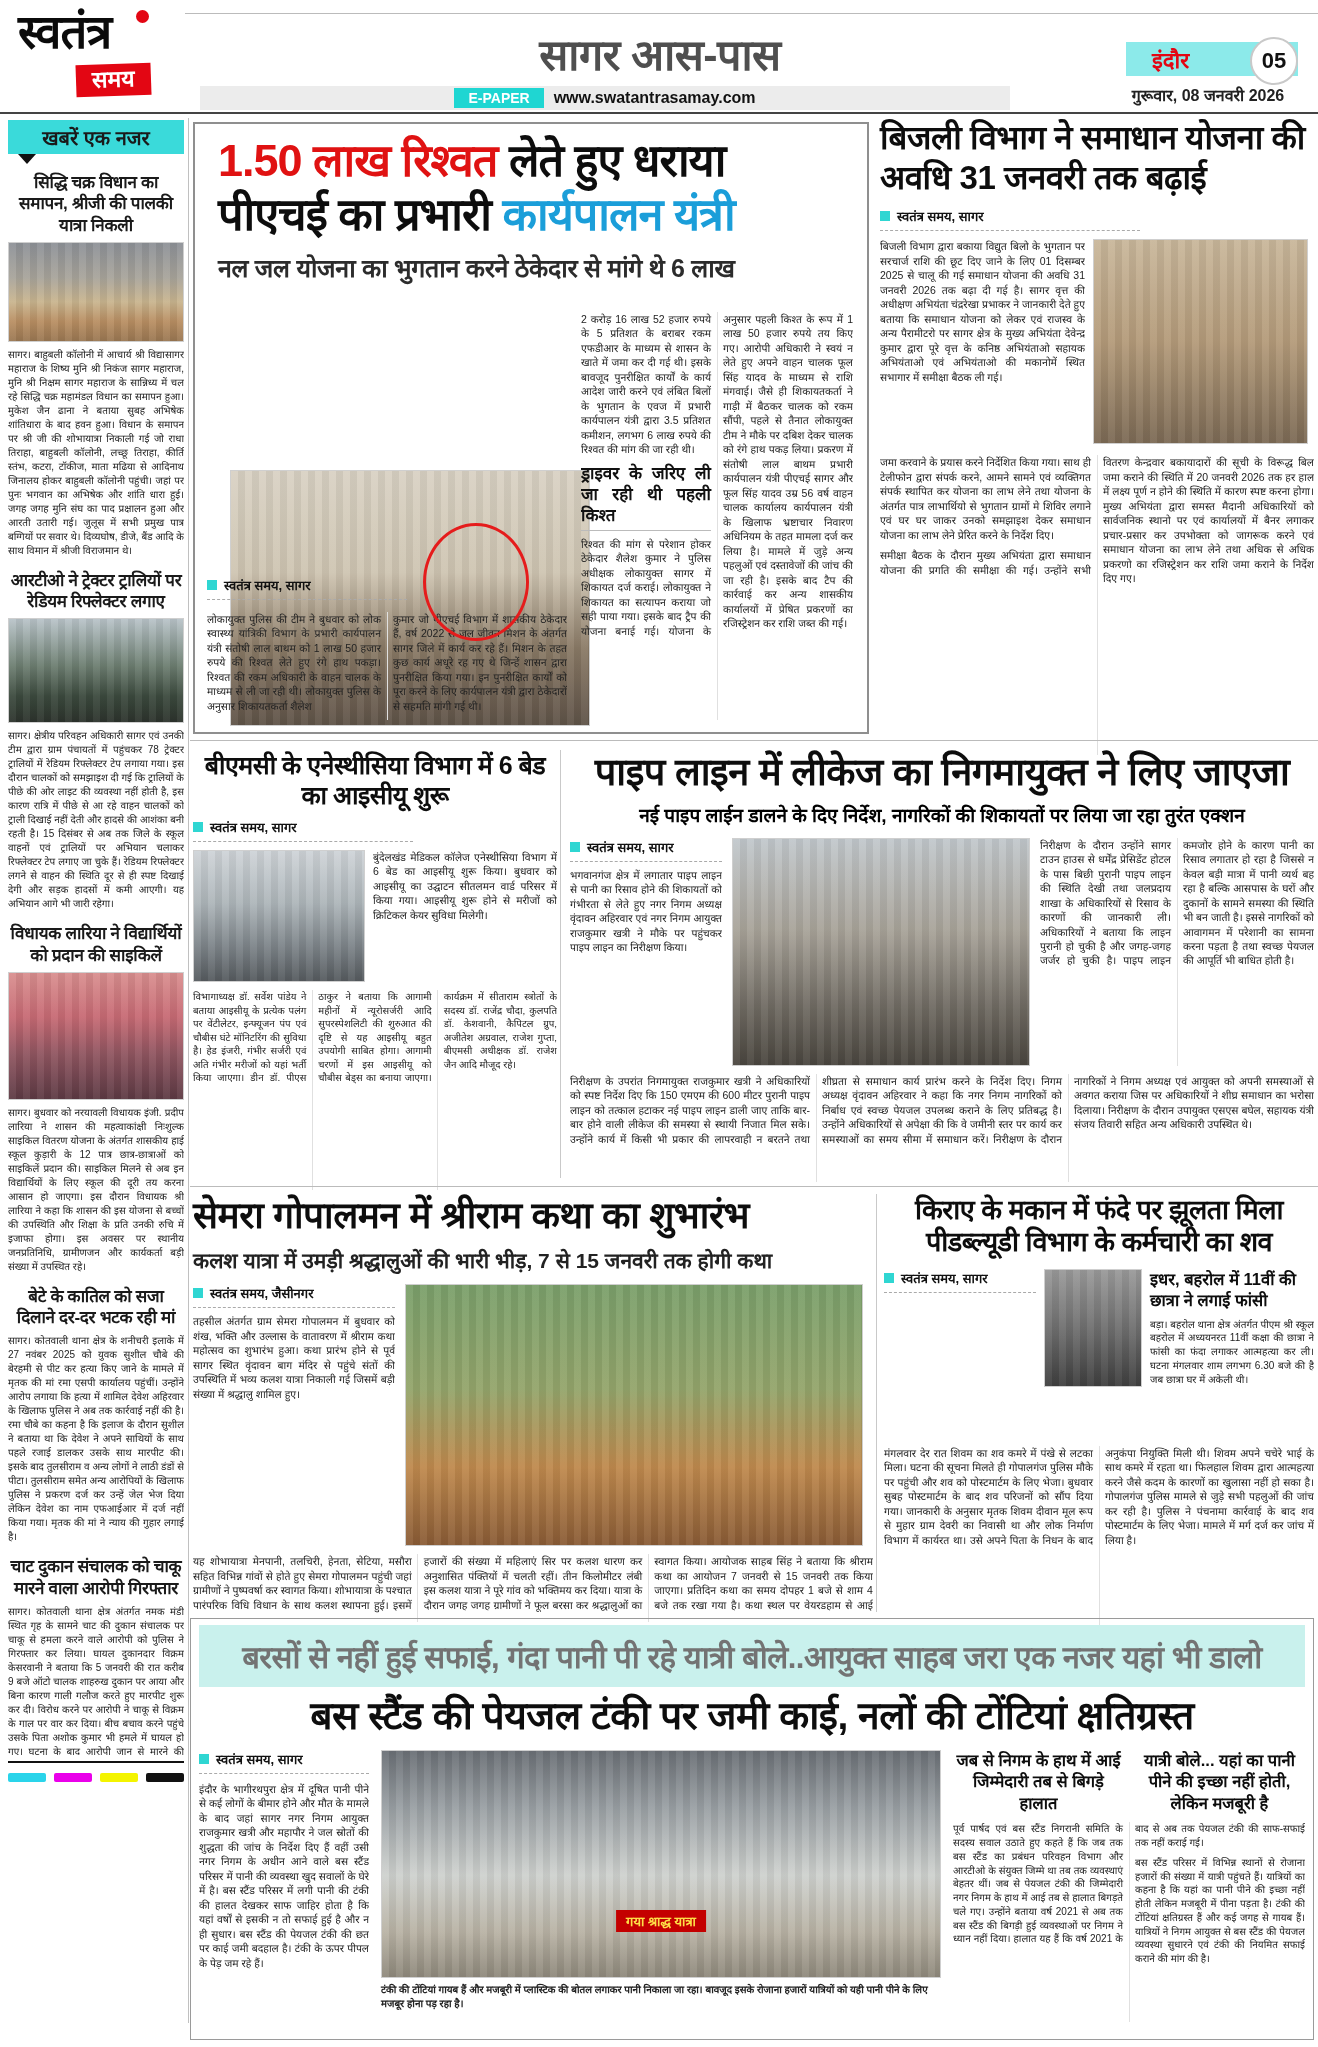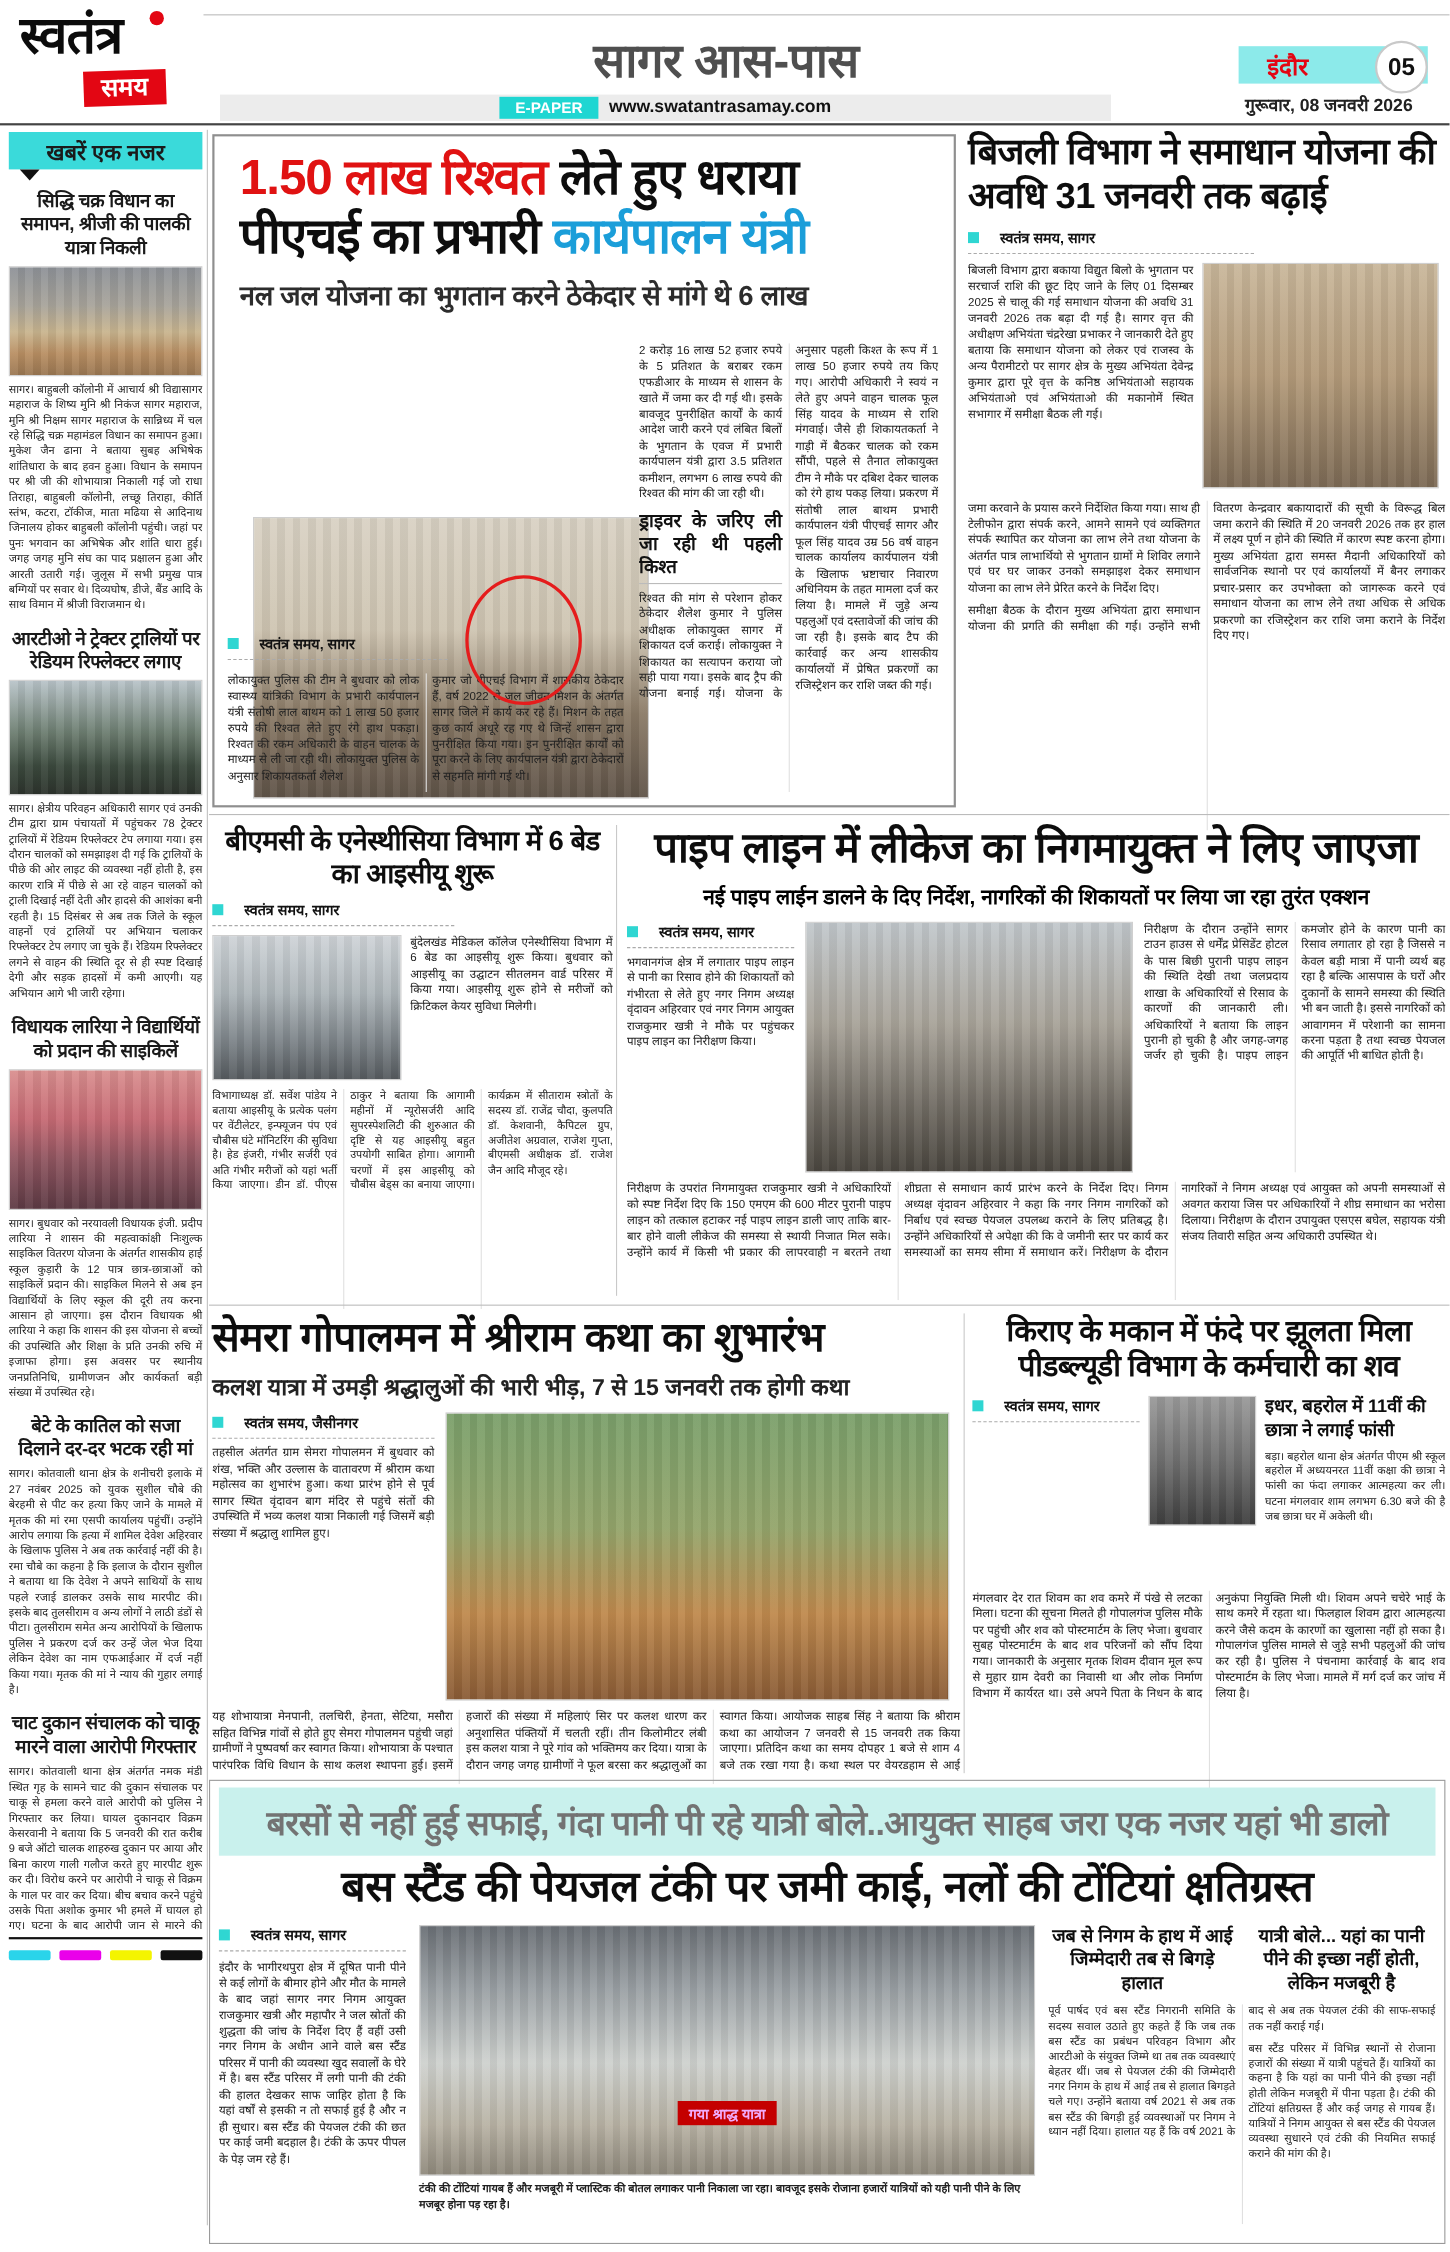--- a/index.html
+++ b/index.html
@@ -5,21 +5,21 @@
   html,body{margin:0;padding:0;background:#fff;}
   .page{position:relative;width:1318px;height:2047px;background:#fff;overflow:hidden;
         font-family:"Liberation Sans","DejaVu Sans",sans-serif;color:#1a1a1a;}
   .abs{position:absolute;}
   .body-text{font-size:10.5px;line-height:1.38;text-align:justify;color:#222;}
   .body-text p{margin:0 0 6px 0;}
   .cols2{column-count:2;column-gap:12px;column-rule:1px solid #e0e0e0;}
   .cols3{column-count:3;column-gap:12px;column-rule:1px solid #e0e0e0;}
   .clip{overflow:hidden;}
   .headline{font-weight:900;color:#0d0d0d;line-height:1.2;letter-spacing:-0.5px;}
-  .byline{display:flex;align-items:center;gap:19px;font-size:13px;font-weight:bold;color:#111;
+  .byline{display:flex;align-items:center;gap:7px;font-size:13px;font-weight:bold;color:#111;
           padding-bottom:5px;border-bottom:1px dashed #aaa;}
   .sq{width:10px;height:10px;background:#2fd6d2;display:inline-block;flex:0 0 auto;}
   .photo{position:relative;border:1px solid #cfcfcf;box-sizing:border-box;}
   .photo::after{content:"";position:absolute;inset:0;
      background:repeating-linear-gradient(90deg,rgba(255,255,255,.05) 0 7px,rgba(0,0,0,.05) 7px 14px);}
   .ph-procession{background:linear-gradient(180deg,#8e9298,#a8a49b 35%,#c9b58f 60%,#b98f63 80%,#9a7752);}
   .ph-tractor{background:linear-gradient(180deg,#b9c4c9,#6e7f72 45%,#3c4a3e 75%,#2c332c);}
   .ph-cycles{background:linear-gradient(180deg,#d98f8f,#c76a74 35%,#8f5560 65%,#5d3a44);}
   .ph-office{background:linear-gradient(180deg,#d9d2c4,#cfc5b2 40%,#8a7a66 70%,#5f5348);}
   .ph-meeting{background:linear-gradient(180deg,#c9b79b,#b49b7a 50%,#7c6a55);}
@@ -63,21 +63,21 @@
   .cmyk span{width:38px;height:9px;display:inline-block;border-radius:2px;}
   
   .lead-box{left:193px;top:122px;width:676px;height:612px;border:2px solid #8f8f8f;
             box-sizing:border-box;padding:10px 23px;}
   .lead-h1{font-size:45px;font-weight:900;line-height:1.2;letter-spacing:-1px;color:#0d0d0d;}
   .lead-sub{font-size:25px;font-weight:600;color:#2c2c2c;margin-top:8px;letter-spacing:-0.3px;}
   .cyan-strip{background:#c9f1ed;display:flex;align-items:center;justify-content:center;
               font-size:31px;font-weight:900;color:#737373;text-align:center;letter-spacing:-0.5px;}
   .subhead-sm{font-weight:900;font-size:16.5px;line-height:1.3;text-align:center;color:#0d0d0d;}
   .poster-chip{position:absolute;left:50%;transform:translateX(-50%);bottom:45px;background:#c40000;
-               color:#f0abfc;font-size:13px;font-weight:bold;padding:2px 10px;z-index:2;white-space:nowrap;}
+               color:#fde047;font-size:13px;font-weight:bold;padding:2px 10px;z-index:2;white-space:nowrap;}
   .caption{font-size:10px;font-weight:bold;margin-top:4px;color:#222;}
 </style>
 </head>
 <body>
 
 <div class="page">
 
   <div class="abs" style="left:18px;top:8px;width:180px;height:102px;">
     <div class="logo-top">स्वतंत्र</div>
     <div class="logo-dot"></div>

